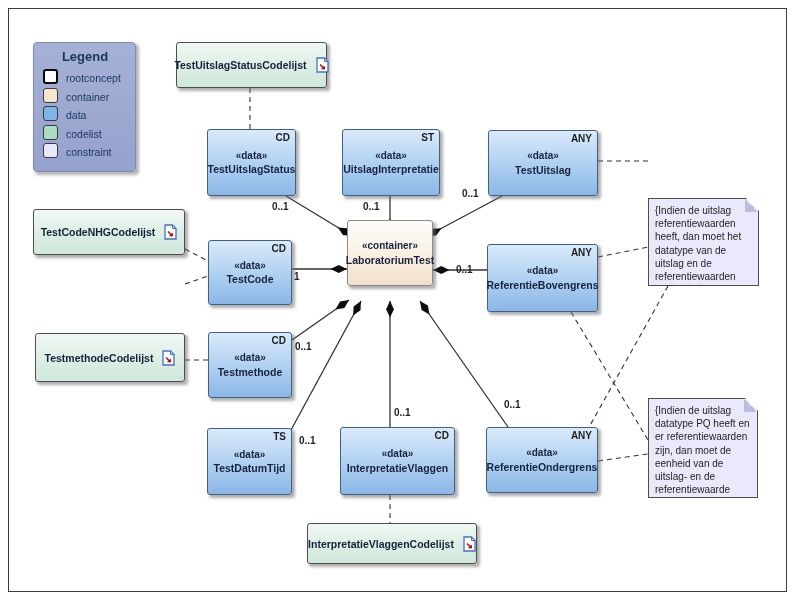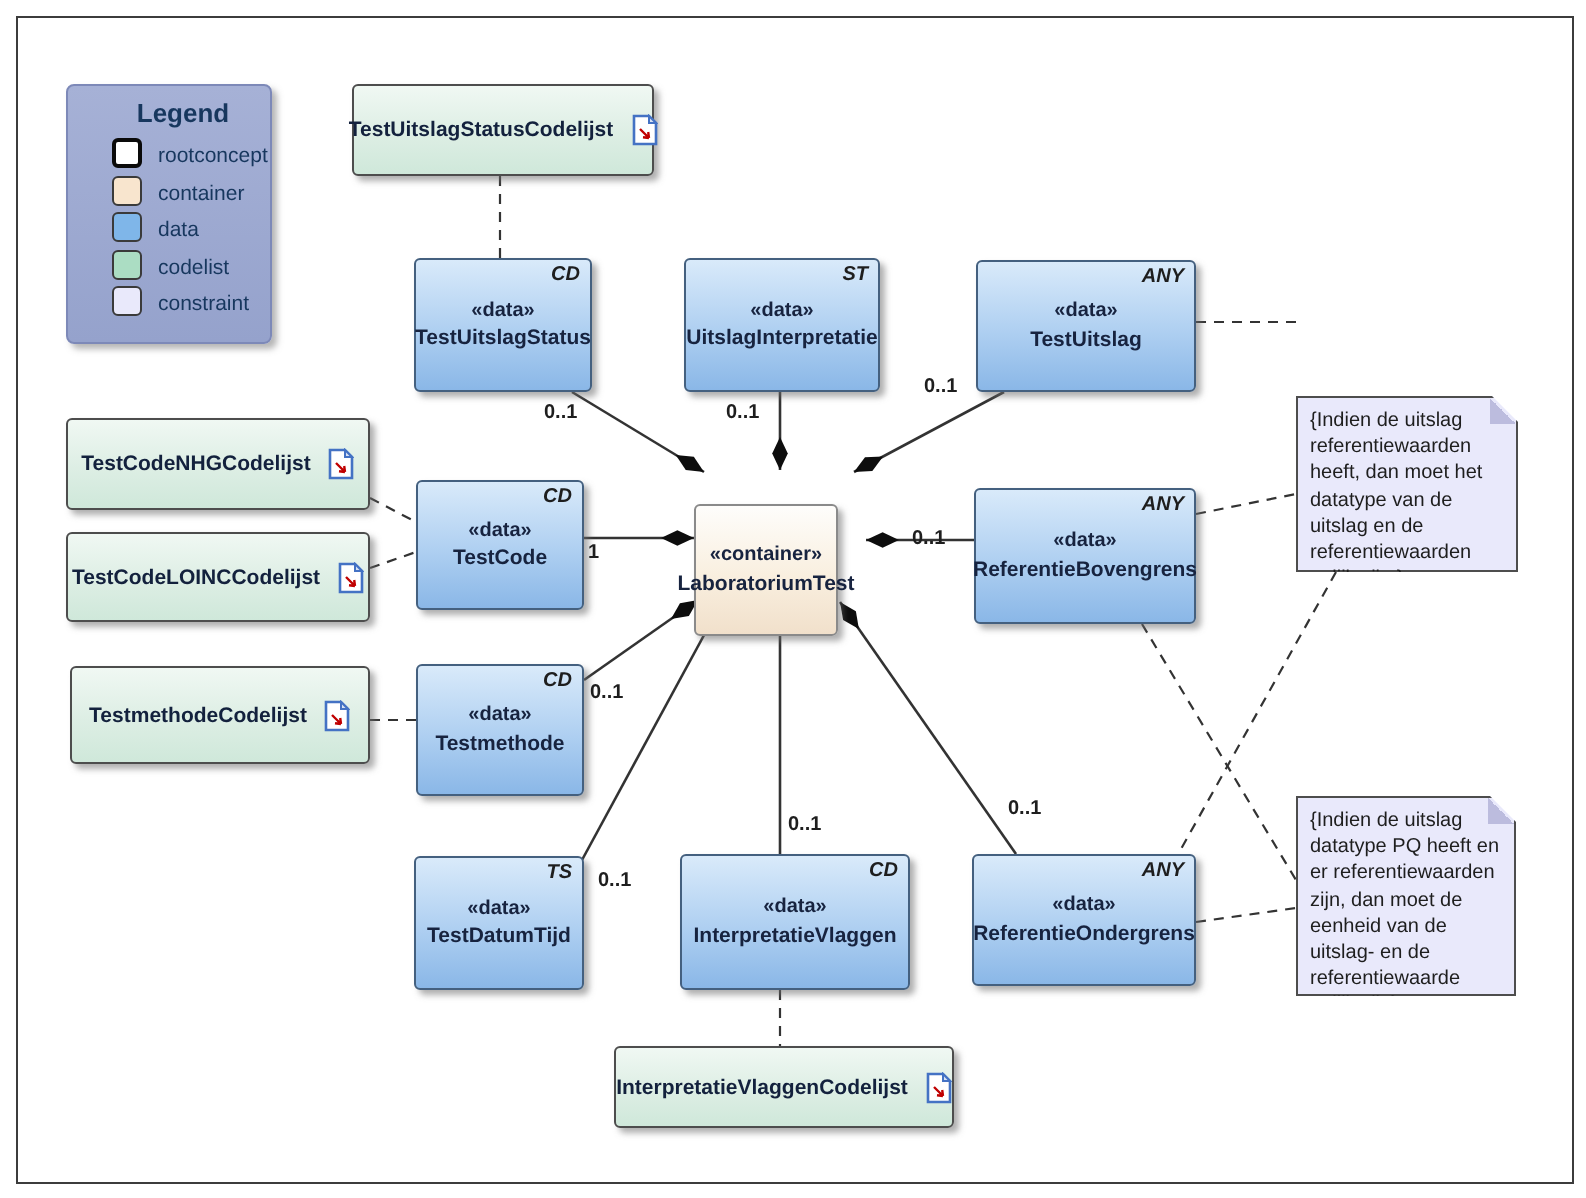--- a/index.html
+++ b/index.html
@@ -17,34 +17,34 @@
   #wires{position:absolute;left:0;top:0;width:793px;height:599px;z-index:1;}
   
   .node{position:absolute;box-sizing:border-box;z-index:2;border-radius:3px;
     box-shadow:2.5px 2.5px 3px rgba(110,110,110,.55);display:flex;flex-direction:column;
     align-items:center;justify-content:center;text-align:center;}
   .data{background:linear-gradient(180deg,#d9eafa 0%,#aecff1 55%,#8ab7e7 100%);border:1.4px solid #44607f;}
   .container-node{background:linear-gradient(180deg,#fefdfb 0%,#f9efdf 55%,#f1e0cb 100%);border:1.3px solid #8a8a8a;}
   .codelist{background:linear-gradient(180deg,#f0f8f3 0%,#ddeee4 55%,#cfe8da 100%);border:1.4px solid #4d4d4d;}
   .stere{font-size:10px;font-weight:bold;color:#17233f;line-height:1.35;}
   .nname{font-size:10.5px;font-weight:bold;color:#17233f;line-height:1.35;}
-  .tag{position:absolute;top:2px;right:5px;font-size:10px;font-style:italic;font-weight:bold;color:#1e1e1e;text-align:right;}
+  .tag{position:absolute;top:2px;right:5px;font-size:10px;font-weight:bold;color:#1e1e1e;text-align:right;}
   .cl-row{display:flex;align-items:center;gap:9px;justify-content:center;padding:0 6px;}
   .cl-name{font-size:10.5px;font-weight:bold;color:#13213d;}
   
   .note{position:absolute;box-sizing:border-box;z-index:2;background:#e9e9fb;border:1.2px solid #4d4d4d;
     clip-path:polygon(0 0,calc(100% - 13px) 0,100% 13px,100% 100%,0 100%);
     padding:5px 6px;box-shadow:2.5px 2.5px 3px rgba(110,110,110,.55);}
   .note .txt{font-size:10px;color:#1e1e1e;line-height:1.32;text-align:left;}
   .fold{position:absolute;top:0;right:0;width:13px;height:13px;z-index:3;
     background:linear-gradient(to bottom left,rgba(0,0,0,0) 50%,#bcbcde 50%);}
   
   #legend{position:absolute;left:33px;top:42px;width:103px;height:130px;z-index:2;
     background:linear-gradient(180deg,#a6b1d6 0%,#95a2cc 100%);border:1px solid #7d89b8;border-radius:4px;
-    box-shadow:2.5px 2.5px 3px rgba(110,110,110,.5);box-sizing:border-box;padding:5px 0 0 22px;}
+    box-shadow:2.5px 2.5px 3px rgba(110,110,110,.5);box-sizing:border-box;padding:5px 0 0 9px;}
   #legend .ltitle{font-size:13px;font-weight:bold;color:#17375e;text-align:center;margin:1px 8px 5px 0;}
   .lrow{display:flex;align-items:flex-end;gap:8px;margin-bottom:3.5px;}
   .swatch{width:15px;height:15px;border-radius:3px;box-sizing:border-box;}
   .sw-root{background:#ffffff;border:2.4px solid #0a0a0a;}
   .sw-container{background:#f8e5ce;border:1.4px solid #3a3a3a;}
   .sw-data{background:#7fb6e9;border:1.4px solid #3a3a3a;}
   .sw-codelist{background:#abddc3;border:1.4px solid #3a3a3a;}
   .sw-constraint{background:#e9e9fb;border:1.4px solid #3a3a3a;}
   .llabel{font-size:10.5px;color:#17375e;}
   
@@ -124,30 +124,20 @@
   <div class="node codelist" style="left:33px;top:209px;width:152px;height:46px">
     <div class="cl-row">
         <span class="cl-name">TestCodeNHGCodelijst</span>
       <svg width="13" height="16" viewBox="0 0 13 16">
           <path d="M1,1 h7.5 l3.5,3.5 V15 H1 Z" fill="#fff" stroke="#4472c4" stroke-width="1.3"></path>
           <path d="M8.5,1 l3.5,3.5 h-3.5 Z" fill="#d7e2f4" stroke="#4472c4" stroke-width="1"></path>
           <path d="M4,7.5 L8.5,12 M8.5,12 l-3,-0.4 M8.5,12 l-0.4,-3" stroke="#c00000" stroke-width="1.2" fill="none"></path>
         </svg>
     </div>
   </div>
-  <div class="node codelist" style="left:33px;top:266px;width:152px;height:45px">
-    <div class="cl-row">
-        <span class="cl-name">TestCodeLOINCCodelijst</span>
-      <svg width="13" height="16" viewBox="0 0 13 16">
-          <path d="M1,1 h7.5 l3.5,3.5 V15 H1 Z" fill="#fff" stroke="#4472c4" stroke-width="1.3"></path>
-          <path d="M8.5,1 l3.5,3.5 h-3.5 Z" fill="#d7e2f4" stroke="#4472c4" stroke-width="1"></path>
-          <path d="M4,7.5 L8.5,12 M8.5,12 l-3,-0.4 M8.5,12 l-0.4,-3" stroke="#c00000" stroke-width="1.2" fill="none"></path>
-        </svg>
-    </div>
-  </div>
   <div class="node codelist" style="left:35px;top:333px;width:150px;height:49px">
     <div class="cl-row">
         <span class="cl-name">TestmethodeCodelijst</span>
       <svg width="13" height="16" viewBox="0 0 13 16">
           <path d="M1,1 h7.5 l3.5,3.5 V15 H1 Z" fill="#fff" stroke="#4472c4" stroke-width="1.3"></path>
           <path d="M8.5,1 l3.5,3.5 h-3.5 Z" fill="#d7e2f4" stroke="#4472c4" stroke-width="1"></path>
           <path d="M4,7.5 L8.5,12 M8.5,12 l-3,-0.4 M8.5,12 l-0.4,-3" stroke="#c00000" stroke-width="1.2" fill="none"></path>
         </svg>
     </div>
   </div>
@@ -201,21 +191,21 @@
     <span class="tag">CD</span>
     <div class="stere">«data»</div>
     <div class="nname">InterpretatieVlaggen</div>
   </div>
   <div class="node data" style="left:486px;top:427px;width:112px;height:66px">
     <span class="tag">ANY</span>
     <div class="stere">«data»</div>
     <div class="nname">ReferentieOndergrens</div>
   </div>
 
-  <div class="node container-node" style="left:347px;top:252px;width:72px;height:66px">
+  <div class="node container-node" style="left:347px;top:220px;width:86px;height:66px">
     <div class="stere">«container»</div>
     <div class="nname">LaboratoriumTest</div>
   </div>
 
   <div class="note" style="left:648px;top:198px;width:111px;height:88px">
     <div class="fold"></div>
     <div class="txt">{Indien de uitslag referentiewaarden heeft, dan moet het datatype van de uitslag en de referentiewaarden gelijk zijn.}</div>
   </div>
   <div class="note" style="left:648px;top:398px;width:110px;height:100px">
     <div class="fold"></div>

